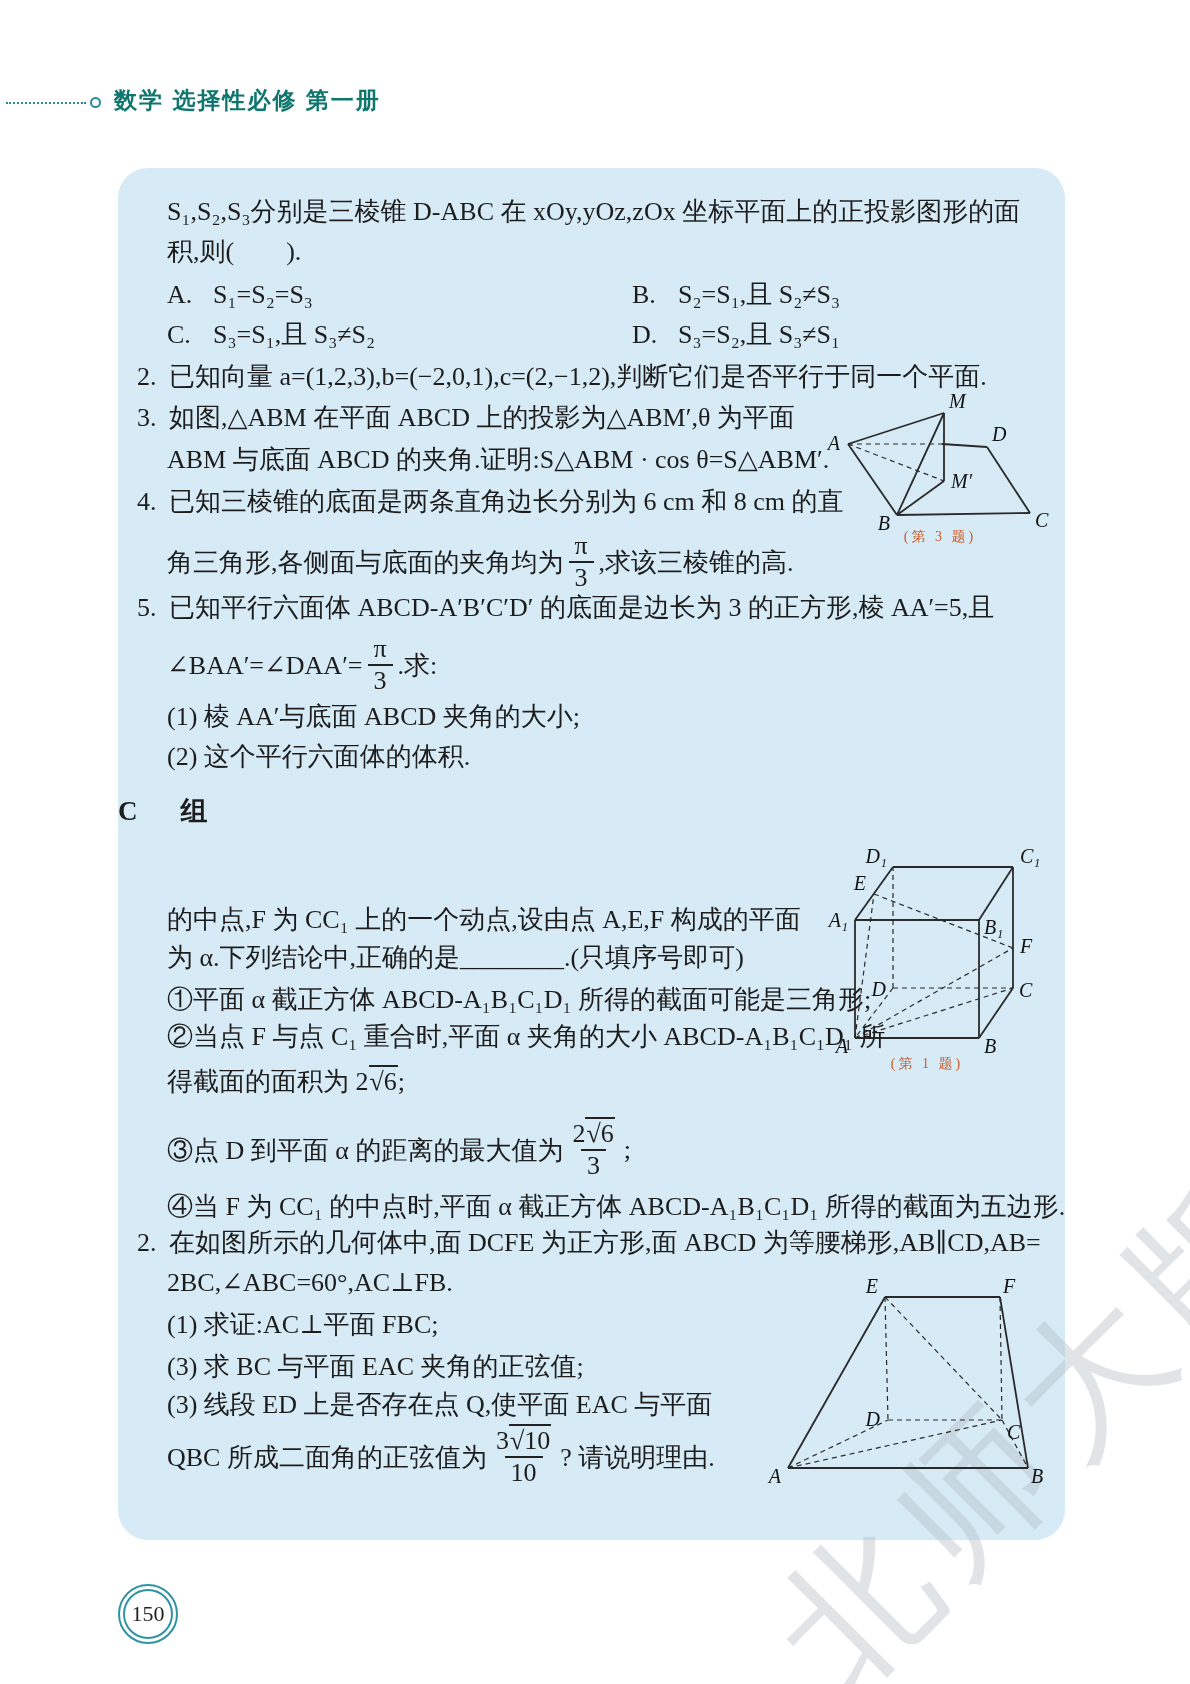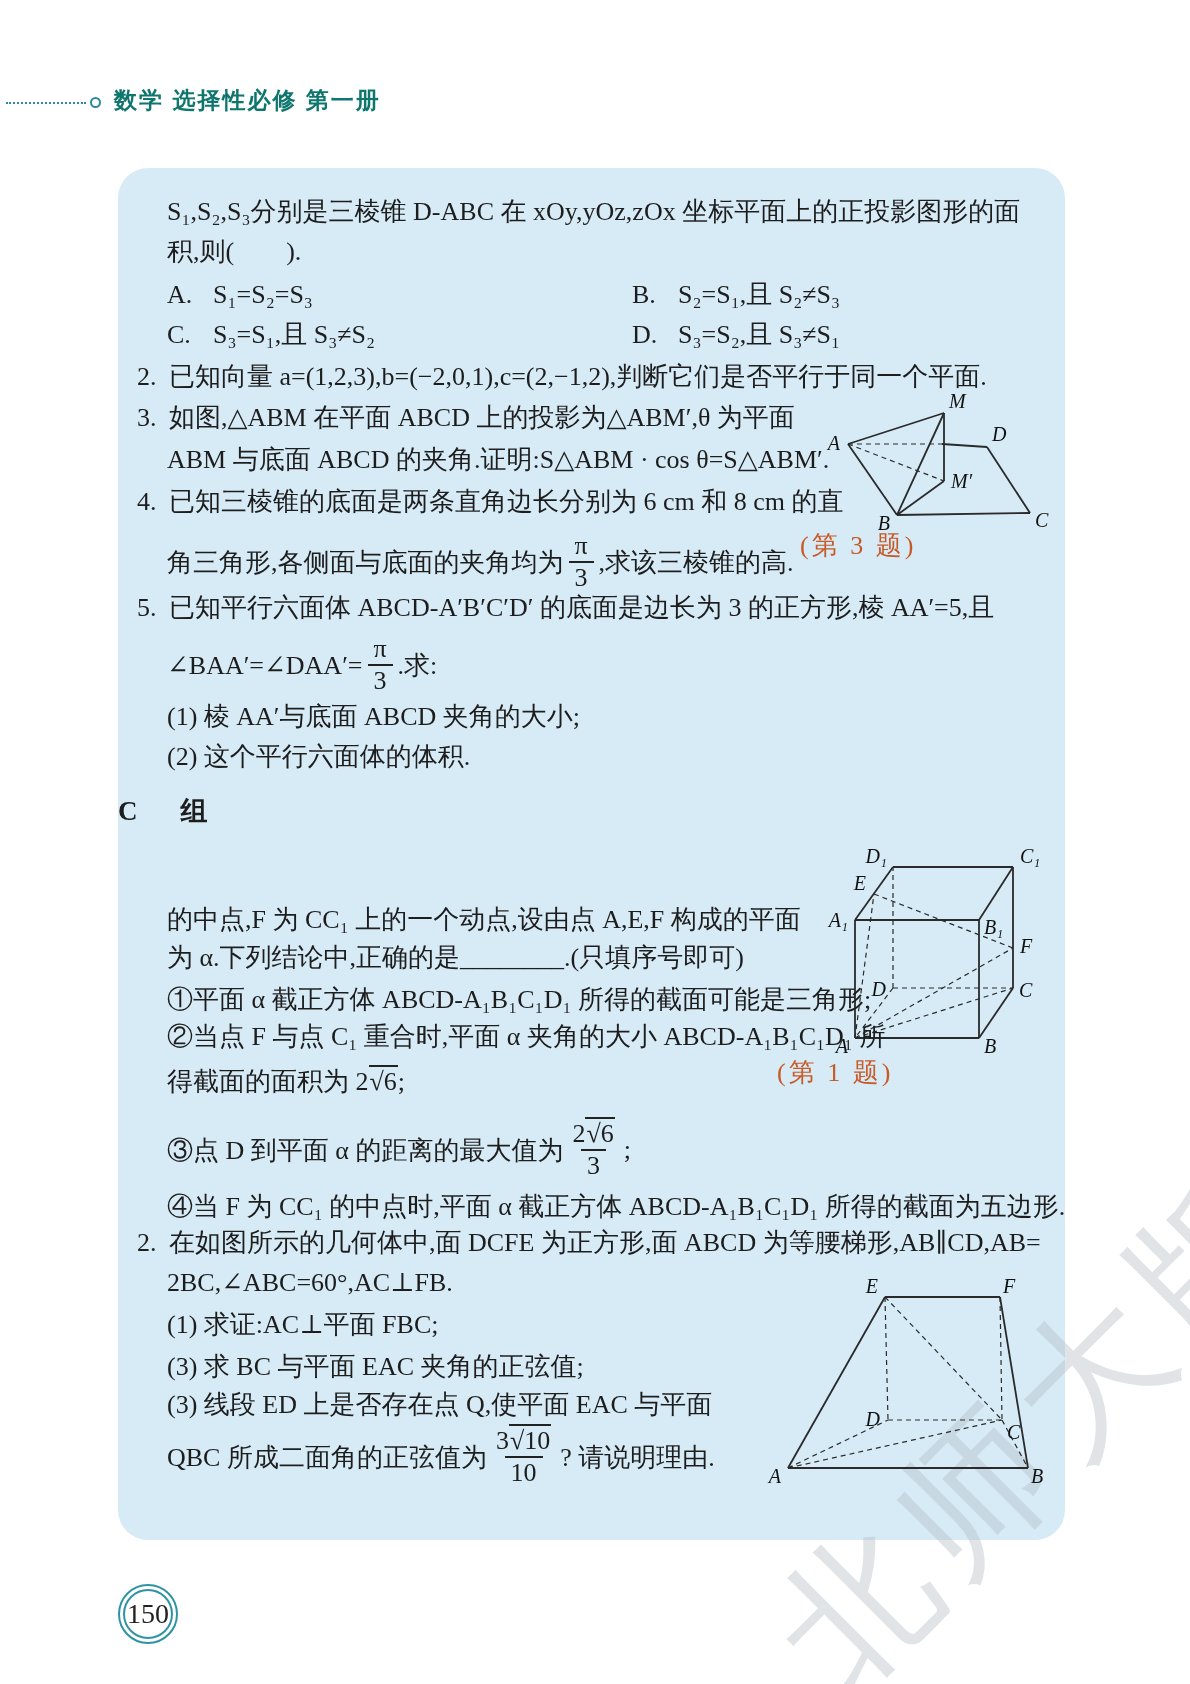--- a/index.html
+++ b/index.html
@@ -22,26 +22,26 @@
   .fden{display:block;border-top:2px solid #222;padding:0 6px;line-height:30px;text-align:center;}
   .sqrt{border-top:2px solid #222;padding:0 1px;}
   .ctitle{position:absolute;left:118px;top:793px;width:947px;font-weight:bold;
           font-size:27px;letter-spacing:8px;z-index:3;}
   
   svg.fig{position:absolute;z-index:2;overflow:visible;}
   .fig line{stroke:#2a2a2a;}
   .fig .solid{stroke-width:1.8;}
   .fig .dash{stroke-width:1.2;stroke-dasharray:5 4;}
   .fig text{font-size:20px;font-style:italic;fill:#111;font-family:"Liberation Serif","DejaVu Serif",serif;}
-  .caption{position:absolute;font-size:26px;color:#c85a28;letter-spacing:3px;z-index:3;}
+  .caption{position:absolute;font-size:14px;color:#c85a28;text-align:center;letter-spacing:3px;z-index:3;}
   
   .pagenum-outer{position:absolute;left:118px;top:1584px;width:56px;height:56px;border:2px solid #2f93a3;
                  border-radius:50%;display:flex;align-items:center;justify-content:center;background:#fff;z-index:3;}
   .pagenum-inner{width:46px;height:46px;border:2px solid #2f93a3;border-radius:50%;display:flex;
-                 align-items:center;justify-content:center;font-size:28px;color:#222;}
+                 align-items:center;justify-content:center;font-size:22px;color:#222;}
   
   .watermark{position:absolute;left:1040px;top:1430px;transform:translate(-50%,-50%) rotate(-45deg);
              font-size:150px;letter-spacing:16px;color:rgba(178,188,196,0.40);white-space:nowrap;z-index:1;
              font-family:"DejaVu Sans","Liberation Sans",sans-serif;}
 </style>
 </head>
 <body>
 
 <div class="page">
 

